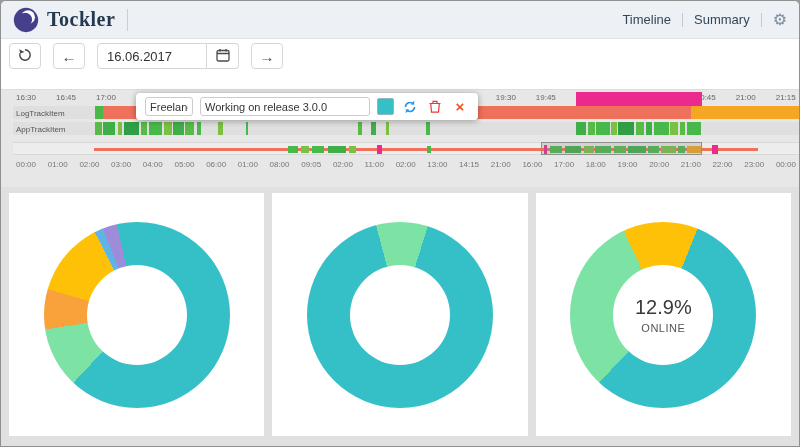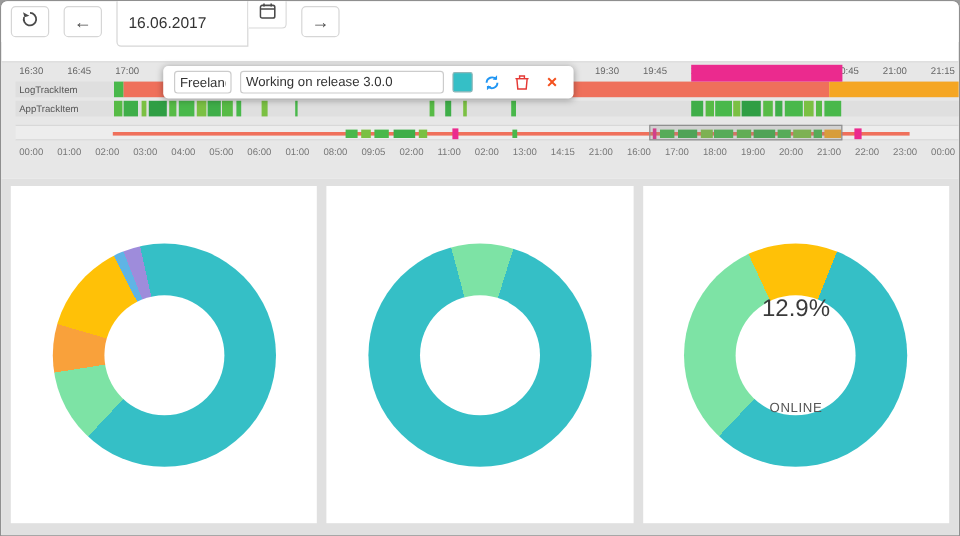--- a/index.html
+++ b/index.html
@@ -30,21 +30,21 @@
   .nav-sep { width:1px; height:14px; background:#c0c8d2; }
   .gear { font-size:16px; color:#7e8ba0; line-height:1; }
 
   
   .toolbar { height:34px; flex:0 0 34px; background:#fff; display:flex; align-items:center;
              padding:0 8px; gap:12px; }
   .btn { height:26px; min-width:32px; padding:0 7px; background:#fff; border:1px solid #d6d6d6;
          border-radius:4px; display:flex; align-items:center; justify-content:center;
          font-size:15px; color:#4a4a4a; }
   .date-group { display:flex; }
-  .date-input { height:41px; width:110px; border:1px solid #d6d6d6; border-radius:4px 0 0 4px;
+  .date-input { height:26px; width:110px; border:1px solid #d6d6d6; border-radius:4px 0 0 4px;
                 padding:0 9px; font-size:13px; color:#333; font-family:"Liberation Sans",sans-serif; }
   .date-group .btn { border-radius:0 4px 4px 0; border-left:none; }
 
   
   .timeline { flex:0 0 98px; background:#e7e7e7; position:relative; padding:2px 0 0 12px;
               border-top:1px solid #ddd;margin-top:16px; }
   .axis { display:flex; justify-content:space-between; padding:0 3px; font-size:8px;
           color:#666; height:10px; align-items:center; }
   .rows { margin-top:4px; }
   .trow { position:relative; height:13px; margin-bottom:3px; background:#dfdfdf; }
@@ -68,30 +68,48 @@
   .swatch { width:17px; height:17px; border-radius:2px; border:1px solid #8fb6b8; }
   .icon-btn { width:18px; height:18px; display:flex; align-items:center; justify-content:center; }
   .close-x { color:#f4511e; font-size:15px; font-weight:bold; line-height:1; }
 
   
   .charts { flex:1; background:#e0e0e0; display:flex; gap:8px; padding:6px 8px 10px 8px; }
   .panel { flex:1; background:#fff; display:flex; align-items:center; justify-content:center; }
   .donut { width:186px; height:186px; border-radius:50%; position:relative; }
   .hole { position:absolute; inset:0; margin:auto; width:100px; height:100px; border-radius:50%;
           background:#fff; display:flex; flex-direction:column; align-items:center;
-          justify-content:space-between; }
+          justify-content:center; }
   .center-value { font-size:20px; color:#3a3a3a; }
   .center-label { font-size:11px; color:#555; margin-top:3px; letter-spacing:0.5px; }
 </style>
 </head>
 <body>
 
 <div class="window">
 
 
+  <div class="header">
+    <span class="logo">
+      <svg width="26" height="26" viewBox="0 0 32 32">
+        <circle cx="16" cy="16" r="15" fill="#46408c"></circle>
+        <circle cx="18.5" cy="12.5" r="8.5" fill="#ffffff"></circle>
+        <circle cx="15" cy="15.5" r="8.5" fill="#46408c"></circle>
+      </svg>
+    </span>
+    <span class="brand">Tockler</span>
+    <span class="vdiv"></span>
+    <div class="header-right">
+      <span class="nav-link">Timeline</span>
+      <span class="nav-sep"></span>
+      <span class="nav-link">Summary</span>
+      <span class="nav-sep"></span>
+      <span class="gear">⚙</span>
+    </div>
+  </div>
 
   <div class="toolbar">
     <button class="btn">
       <span>
         <svg width="14" height="14" viewBox="0 0 14 14">
           <path d="M7 1.8a5.2 5.2 0 1 1-4.9 3.4" fill="none" stroke="#4a4a4a" stroke-width="1.5"></path>
           <path d="M1.2 1.2l1.2 4.2 4.1-1.3z" fill="#4a4a4a"></path>
         </svg>
       </span>
     </button>

